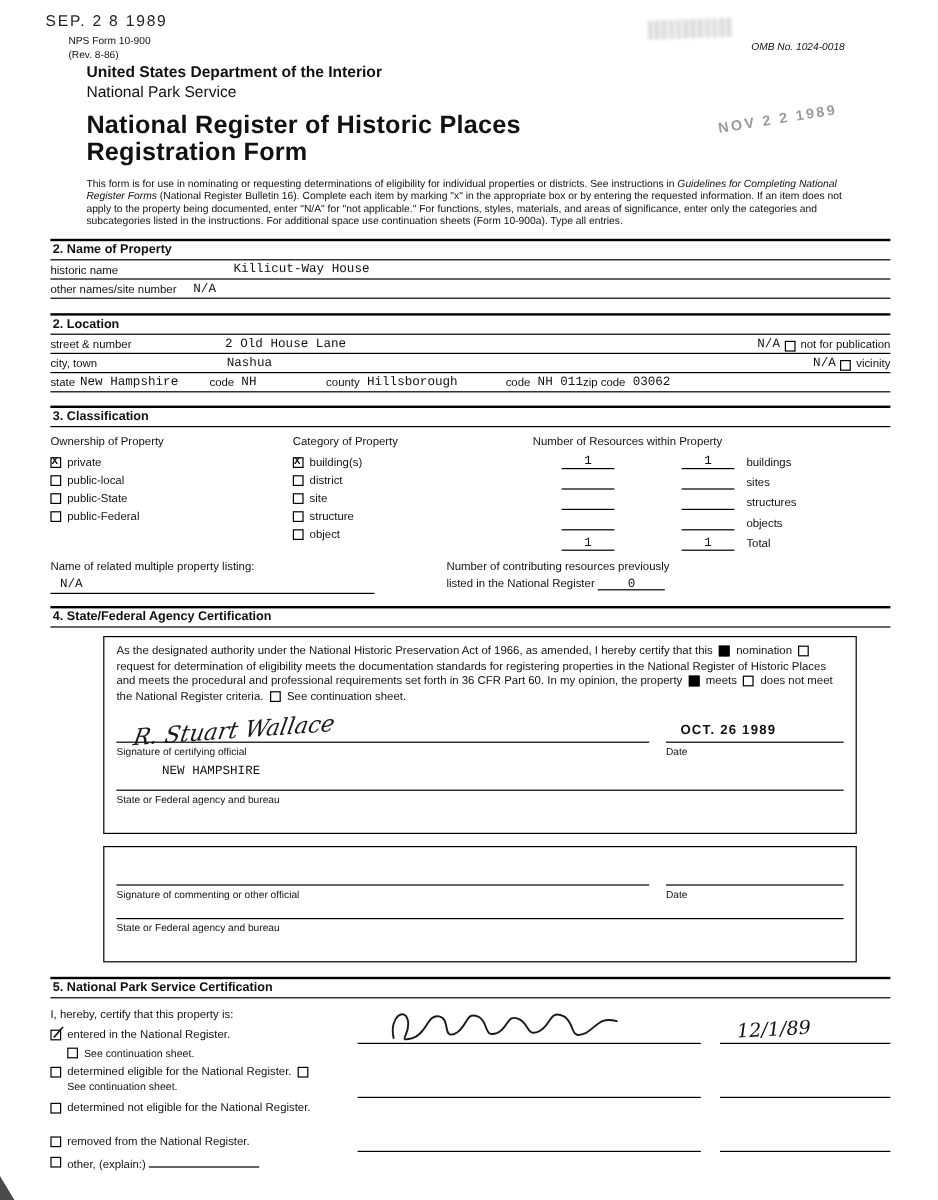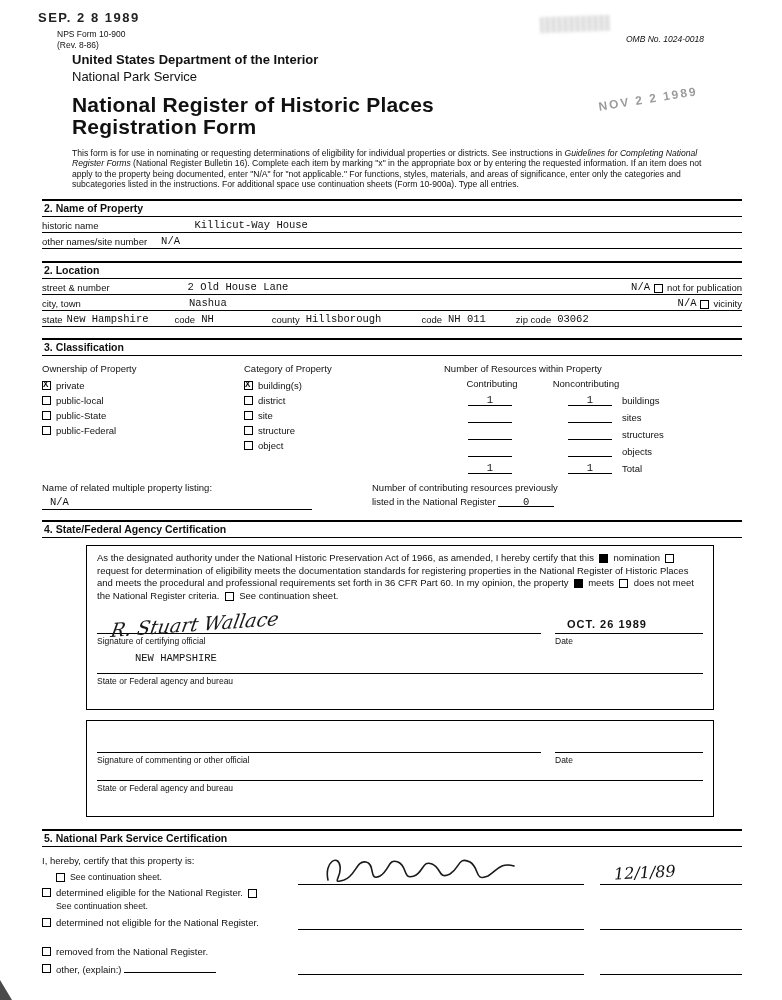--- a/index.html
+++ b/index.html
@@ -6,21 +6,21 @@
   html,body { background:#e8e8e8; }
   .page {
     position:relative; width:782px; height:1000px; margin:0 auto;
     background:#ffffff; color:#111;
     font-family:"Liberation Sans","DejaVu Sans",sans-serif;
     overflow:hidden;
   }
   .content { padding:52px 40px 0 42px; }
 
   
-  .stamp-sep { position:absolute; top:10px; left:38px; font-size:13px; letter-spacing:1.5px; font-weight:bold; color:#222; }
+  .stamp-sep { position:absolute; top:10px; left:38px; font-size:13px; letter-spacing:1.5px; font-weight:normal; color:#222; }
   .form-no { position:absolute; top:29px; left:57px; font-size:8.5px; line-height:1.25; }
   .omb { position:absolute; top:34px; left:626px; font-size:8.5px; font-style:italic; }
   .smudge { position:absolute; top:16px; left:540px; width:70px; height:16px;
             background:repeating-linear-gradient(90deg,#777 0 3px,#bbb 3px 6px);
             opacity:.25; filter:blur(1.5px); transform:rotate(-2deg); }
   .stamp-nov { position:absolute; top:92px; left:598px; color:#8a8a8a; font-weight:bold;
                font-size:12px; letter-spacing:2px; transform:rotate(-9deg); opacity:.85; }
   .corner-artifact { position:absolute; left:0; bottom:0; width:0; height:0;
                border-left:12px solid #2a2a2a; border-top:20px solid transparent; opacity:.85; }
 
@@ -160,21 +160,21 @@
     </div>
     <div class="frow">
       <span>state</span>
       <span class="mono" style="margin-left:4px">New Hampshire</span>
       <span style="margin-left:26px">code</span>
       <span class="mono" style="margin-left:6px">NH</span>
       <span style="margin-left:58px">county</span>
       <span class="mono" style="margin-left:6px">Hillsborough</span>
       <span style="margin-left:40px">code</span>
       <span class="mono" style="margin-left:6px">NH 011</span>
-      <span style="margin-left:30px">zip code</span>
+      <span style="">zip code</span>
       <span class="mono" style="margin-left:6px">03062</span>
     </div>
 
     <div class="sec-h mt11">3. Classification</div>
     <div class="cols">
       <div class="col1">
         <div class="col-title">Ownership of Property</div>
         <div class="chk-item">
           <span class="cb checked"></span>
           <span>private</span>
@@ -210,24 +210,20 @@
           <span class="cb"></span>
           <span>structure</span>
         </div>
         <div class="chk-item">
           <span class="cb"></span>
           <span>object</span>
         </div>
       </div>
       <div class="col3">
         <div>Number of Resources within Property</div>
-        <div class="res-head">
-          <span>Contributing</span>
-          <span>Noncontributing</span>
-        </div>
         <div class="res-row">
           <span class="blank mono">1</span>
           <span class="blank b2 mono">1</span>
           <span class="res-lbl">buildings</span>
         </div>
         <div class="res-row">
           <span class="blank mono"></span>
           <span class="blank b2 mono"></span>
           <span class="res-lbl">sites</span>
         </div>
@@ -296,20 +292,24 @@
       <div class="full-line" style="margin-top:8px"></div>
       <div class="lbl-row">
         <span>State or Federal agency and bureau</span>
       </div>
     </div>
 
     <div class="sec-h mt12">5. National Park Service Certification</div>
     <div class="s5-body">
       <div class="s5-left">
         <div class="s5-intro">I, hereby, certify that this property is:</div>
+        <div class="opt">
+          <span class="cb slash checked"></span>
+          <span>entered in the National Register.</span>
+        </div>
         <div class="opt-sub">
           <span class="cb"></span>
           <span>See continuation sheet.</span>
         </div>
         <div class="opt">
           <span class="cb"></span>
           <span><span>determined eligible for the National Register.</span> <span class="cb" style="margin:0 3px -1px 2px"></span><span class="opt-sub-inline" style="font-size:8.8px">See continuation sheet.</span></span>
         </div>
         <div class="opt">
           <span class="cb"></span>

